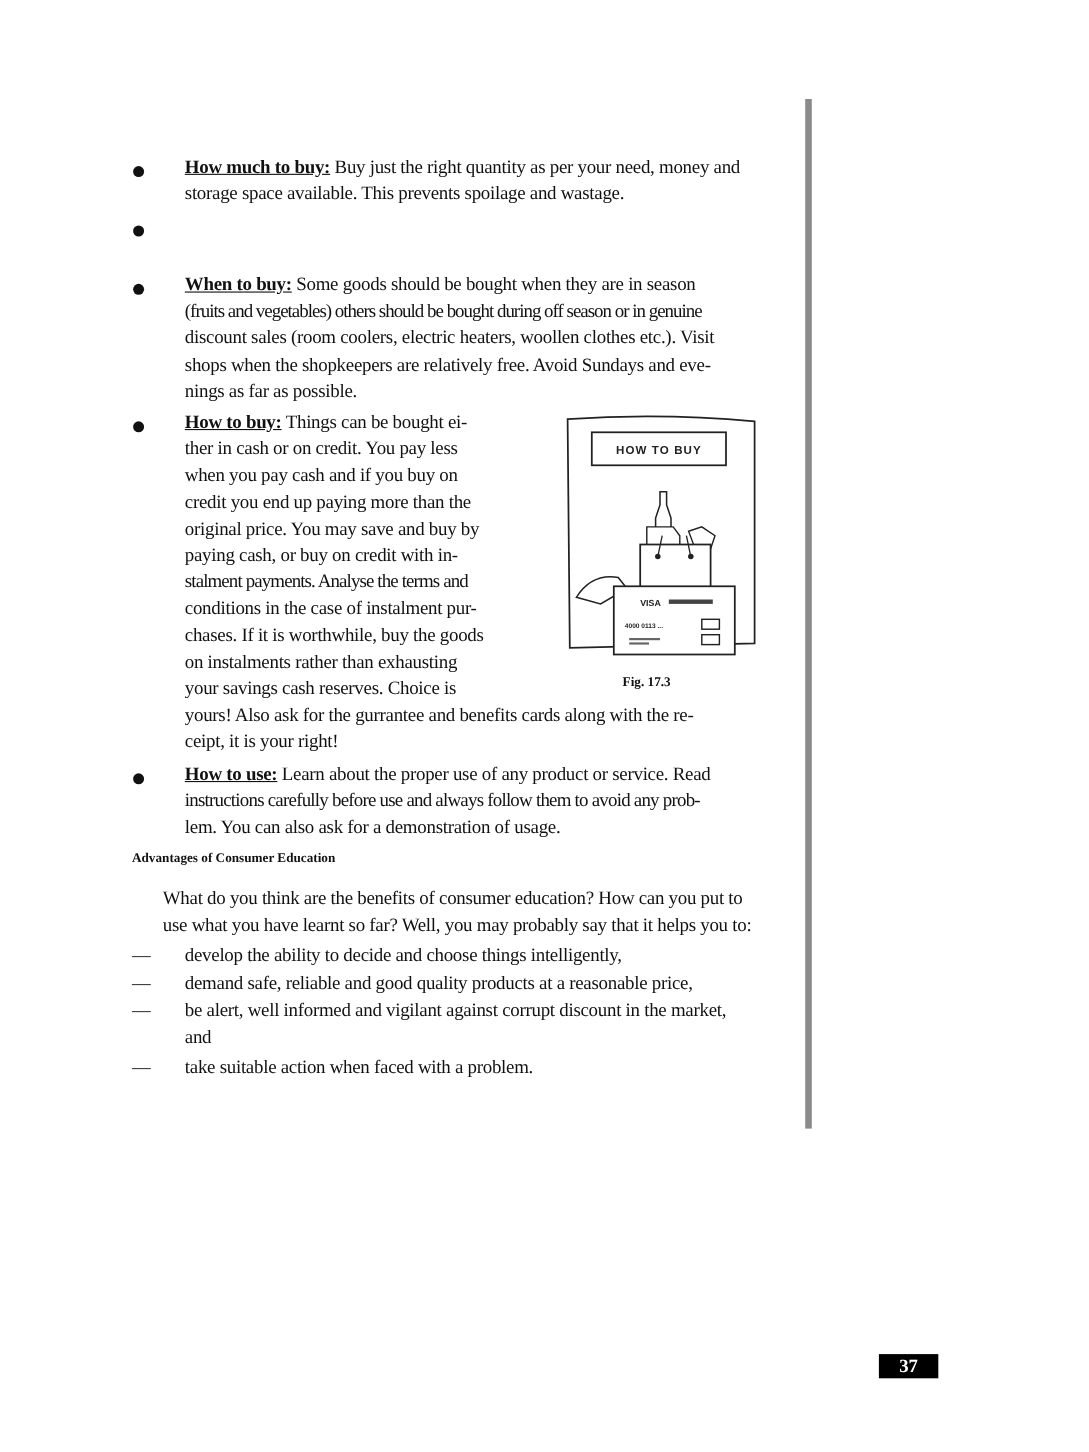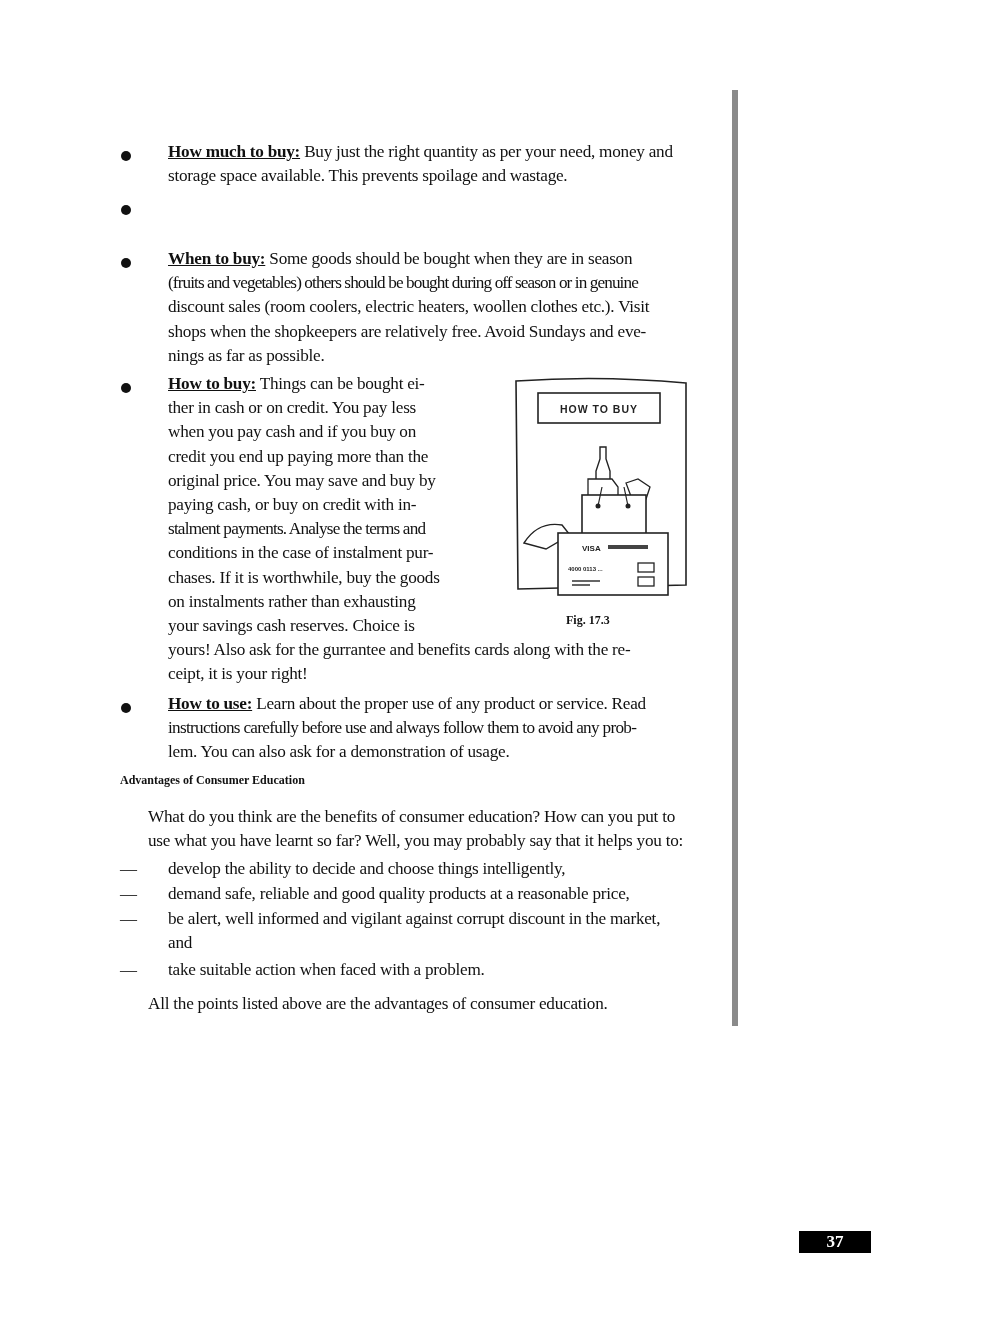--- a/index.html
+++ b/index.html
@@ -14,21 +14,21 @@
   }
   .bullet { position: absolute; left: 121px; width: 10px; height: 10px; border-radius: 50%; background: #111; }
   .dash { position: absolute; left: 120px; font-size: 17px; line-height: 24px; }
   b { font-weight: bold; text-decoration: underline; }
   .block { position: absolute; left: 168px; width: 553px; text-align: justify; }
   .full { position: absolute; left: 120px; width: 601px; text-align: justify; margin-left: 28px; }
   .heading { position: absolute; left: 120px; top: 773px; font-size: 12px; font-weight: bold; }
   .figure { position: absolute; left: 510px; top: 375px; width: 180px; height: 230px; }
   .fig-caption { position: absolute; left: 566px; top: 613px; font-size: 12px; font-weight: bold; }
   .page-num {
-    position: absolute; left: 799px; top: 1231px; width: 72px; height: 22px; background: #000;
+    position: absolute; left: 799px; top: 1231px; width: 54px; height: 22px; background: #000;
     color: #fff; font-size: 17px; font-weight: bold; text-align: center; line-height: 22px;
   }
   .line { display: block; white-space: nowrap; }
 </style>
 </head>
 <body>
 
 <div class="page">
 
   <div class="side-rule"></div>
@@ -123,18 +123,15 @@
   <div class="text block" style="top:907px">
     <span class="line">be alert, well informed and vigilant against corrupt discount in the market,</span>
     <span class="line">and</span>
   </div>
 
   <div class="dash" style="top:958px">—</div>
   <div class="text block" style="top:958px">
     <span class="line">take suitable action when faced with a problem.</span>
   </div>
 
-  <div class="text full" style="top:992px">
-    <span class="line">All the points listed above are the advantages of consumer education.</span>
-  </div>
 
   <div class="page-num">37</div>
 </div>
 
 </body></html>

